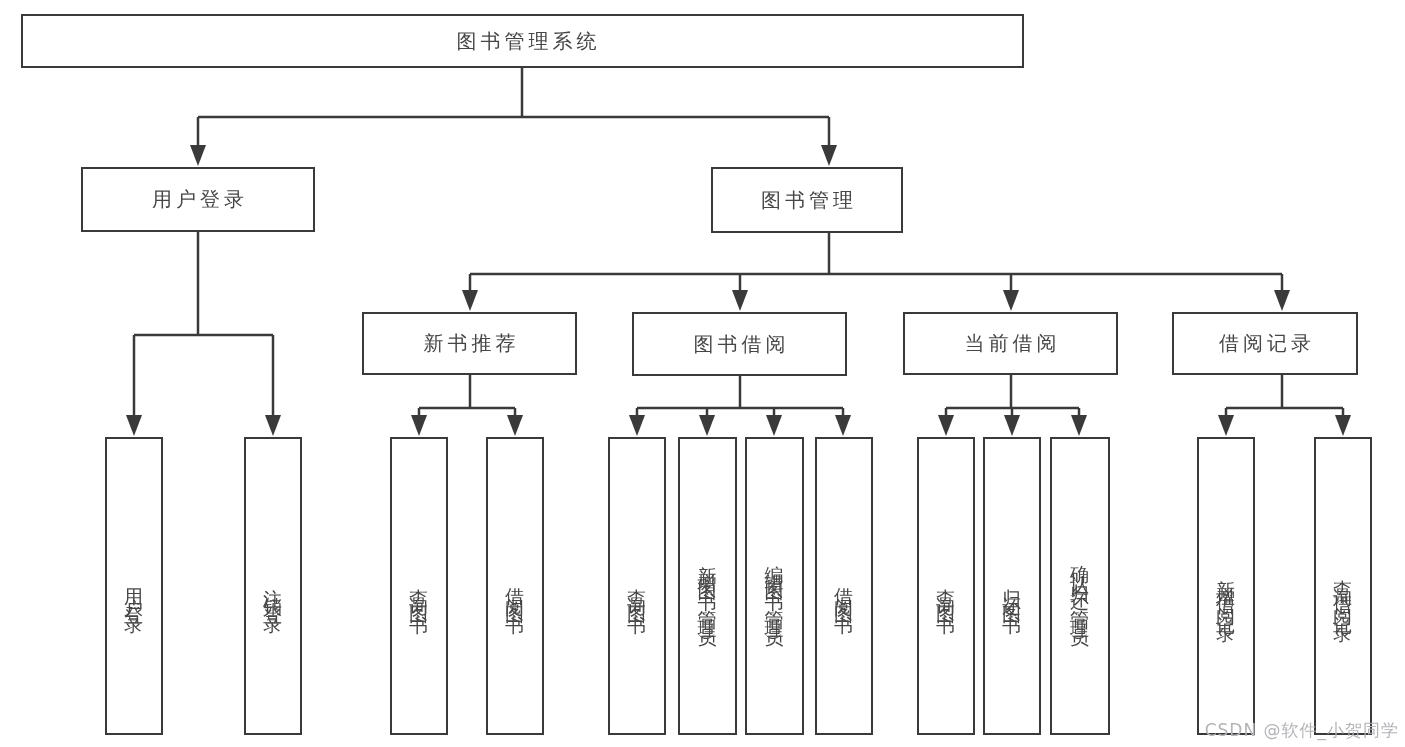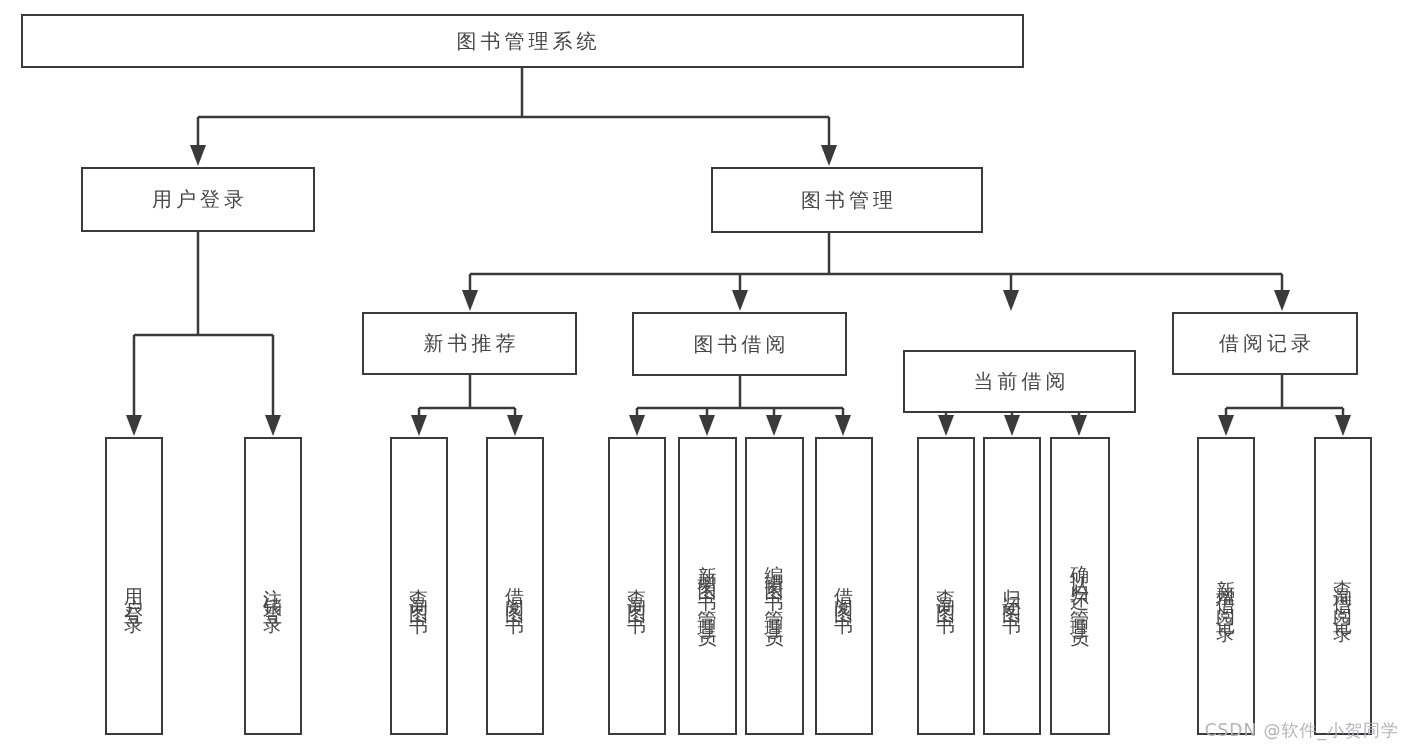--- a/index.html
+++ b/index.html
@@ -142,31 +142,31 @@
     </g>
   </svg>
 
   <div class="box" style="left:21px; top:14px; width:1003px; height:54px;padding-left:8px;">
     <span class="hlabel">图书管理系统</span>
   </div>
 
   <div class="box" style="left:81px; top:167px; width:234px; height:65px;">
     <span class="hlabel">用户登录</span>
   </div>
-  <div class="box" style="left:711px; top:167px; width:272px; height:66px;">
+  <div class="box" style="left:711px; top:167px; width:192px; height:66px;">
     <span class="hlabel">图书管理</span>
   </div>
 
   <div class="box" style="left:362px; top:312px; width:215px; height:63px;">
     <span class="hlabel">新书推荐</span>
   </div>
   <div class="box" style="left:632px; top:312px; width:215px; height:64px;">
     <span class="hlabel">图书借阅</span>
   </div>
-  <div class="box" style="left:903px; top:312px; width:233px; height:63px;margin-top:38px;">
+  <div class="box" style="left:903px; top:312px; width:215px; height:63px;">
     <span class="hlabel">当前借阅</span>
   </div>
   <div class="box" style="left:1172px; top:312px; width:186px; height:63px;">
     <span class="hlabel">借阅记录</span>
   </div>
 
   <div class="box" style="left:105px; top:437px; width:58px; height:298px;">
     <span class="vlabel">用户登录</span>
   </div>
   <div class="box" style="left:244px; top:437px; width:58px; height:298px;">

